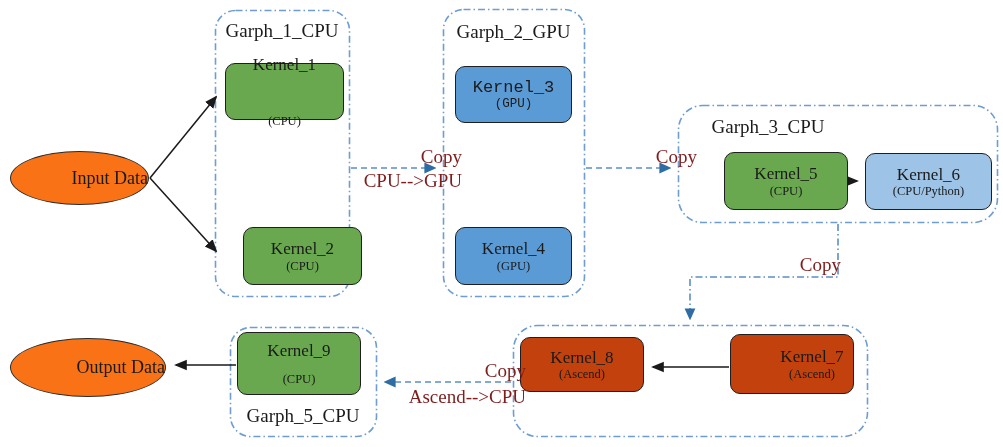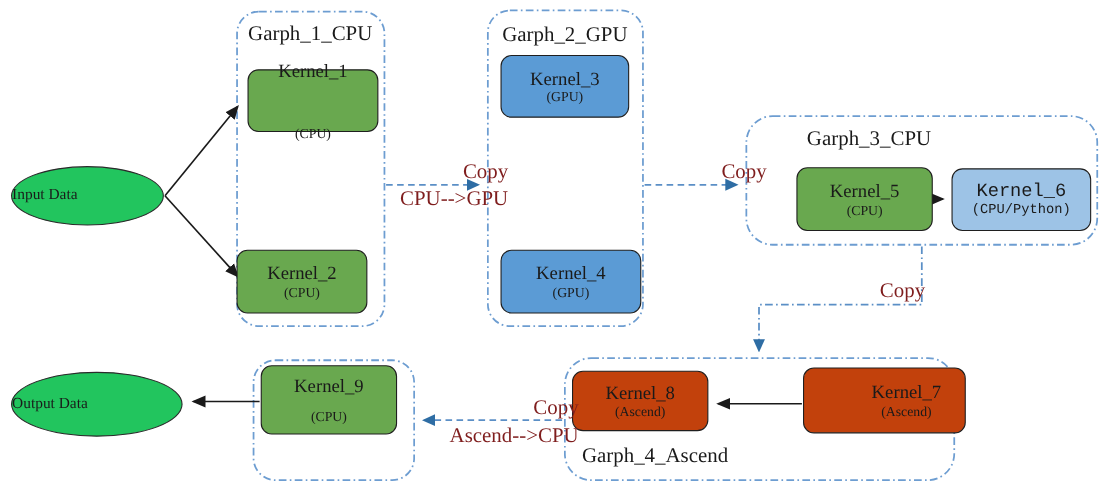--- a/index.html
+++ b/index.html
@@ -14,25 +14,25 @@
   .kedge { fill:none; stroke:#1a1a1a; stroke-width:1.5; }
   .kernel {
     position:absolute; border:1.6px solid #1f1f1f; border-radius:10px;
     display:flex; flex-direction:column; align-items:center; justify-content:center;
     line-height:1.15; box-sizing:border-box; text-align:center;
   }
   .kernel .kname { font-size:17px; }
   .kernel .kdev  { font-size:12.5px; }
   .kernel.green     { background:#69A84F; }
   .kernel.blue      { background:#5B9BD5; }
-  .kernel.lightblue { background:#9DC3E6;font-family:Liberation Mono, monospace; }
+  .kernel.lightblue { background:#9DC3E6; }
   .kernel.yellow    { background:#c2410c; }
   .ellipse {
-    position:absolute; background:#22c55e; border:1.6px solid #2b2b2b; border-radius:50%;
-    display:flex; align-items:center; justify-content:flex-start; font-size:14px; box-sizing:border-box;
+    position:absolute; background:#f97316; border:1.6px solid #2b2b2b; border-radius:50%;
+    display:flex; align-items:center; justify-content:flex-end; font-size:18px; box-sizing:border-box;
   }
   .gtitle { position:absolute; font-size:19px; text-align:center; white-space:nowrap; }
   .copylabel { position:absolute; color:#7f1d1d; font-size:19px; text-align:right; line-height:24px; white-space:nowrap; }
   .copylabel span { display:block; }
 </style>
 </head>
 <body>
 
 <div class="canvas">
 
@@ -66,48 +66,48 @@
 
   <div class="ellipse" style="left:10px; top:151px; width:139px; height:54px;">
     <span>Input Data</span>
   </div>
   <div class="ellipse" style="left:10px; top:338px; width:156px; height:59px;">
     <span>Output Data</span>
   </div>
 
   <div class="gtitle" style="left:215px; top:20px;  width:134px;">Garph_1_CPU</div>
   <div class="gtitle" style="left:443px; top:21px;  width:141px;">Garph_2_GPU</div>
-  <div class="gtitle" style="left:710px; top:116px; width:160px;">Garph_3_CPU</div>
-  <div class="gtitle" style="left:523px; top:404px; width:145px;">Garph_4_Ascend</div>
+  <div class="gtitle" style="left:688px; top:116px; width:160px;">Garph_3_CPU</div>
+  <div class="gtitle" style="left:230px; top:405px; width:146px;">Garph_5_CPU</div>
 
   <div class="kernel green" style="left:225px; top:63px;  width:119px; height:57px;gap:40px;">
     <span class="kname">Kernel_1</span>
     <span class="kdev">(CPU)</span>
   </div>
-  <div class="kernel green" style="left:215px; top:227px; width:119px; height:58px;">
+  <div class="kernel green" style="left:243px; top:227px; width:119px; height:58px;">
     <span class="kname">Kernel_2</span>
     <span class="kdev">(CPU)</span>
   </div>
-  <div class="kernel blue" style="left:455px; top:50px;  width:117px; height:57px;">
+  <div class="kernel blue" style="left:455px; top:66px;  width:117px; height:57px;font-family:Liberation Mono, monospace;">
     <span class="kname">Kernel_3</span>
     <span class="kdev">(GPU)</span>
   </div>
-  <div class="kernel blue" style="left:455px; top:227px; width:128px; height:58px;">
+  <div class="kernel blue" style="left:455px; top:227px; width:117px; height:58px;">
     <span class="kname">Kernel_4</span>
     <span class="kdev">(GPU)</span>
   </div>
   <div class="kernel green" style="left:724px; top:152px; width:124px; height:58px;">
     <span class="kname">Kernel_5</span>
     <span class="kdev">(CPU)</span>
   </div>
   <div class="kernel lightblue" style="left:865px; top:153px; width:127px; height:57px;">
     <span class="kname">Kernel_6</span>
     <span class="kdev">(CPU/Python)</span>
   </div>
-  <div class="kernel yellow" style="left:730px; top:334px; width:148px; height:60px;padding-left:40px;">
+  <div class="kernel yellow" style="left:730px; top:334px; width:124px; height:60px;padding-left:40px;">
     <span class="kname">Kernel_7</span>
     <span class="kdev">(Ascend)</span>
   </div>
   <div class="kernel yellow" style="left:520px; top:337px; width:124px; height:55px;">
     <span class="kname">Kernel_8</span>
     <span class="kdev">(Ascend)</span>
   </div>
   <div class="kernel green" style="left:237px; top:332px; width:124px; height:63px;gap:12px;">
     <span class="kname">Kernel_9</span>
     <span class="kdev">(CPU)</span>

